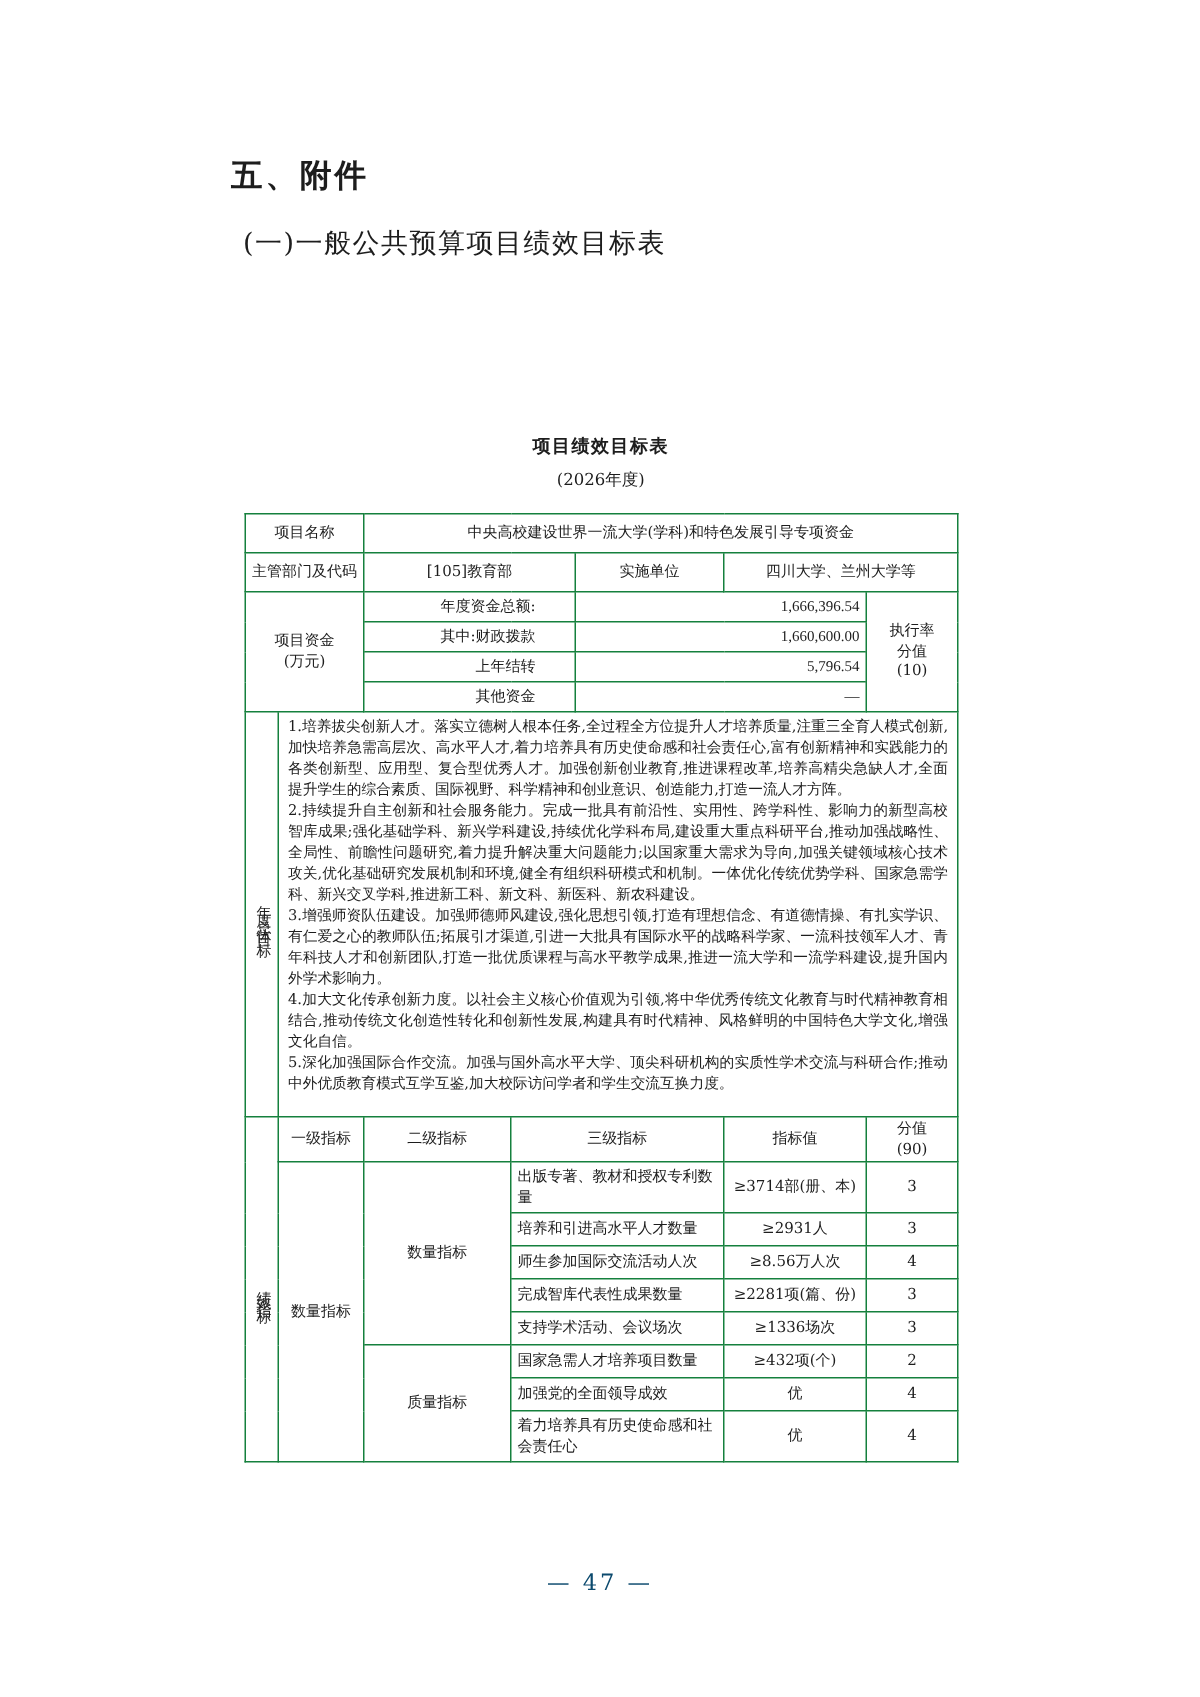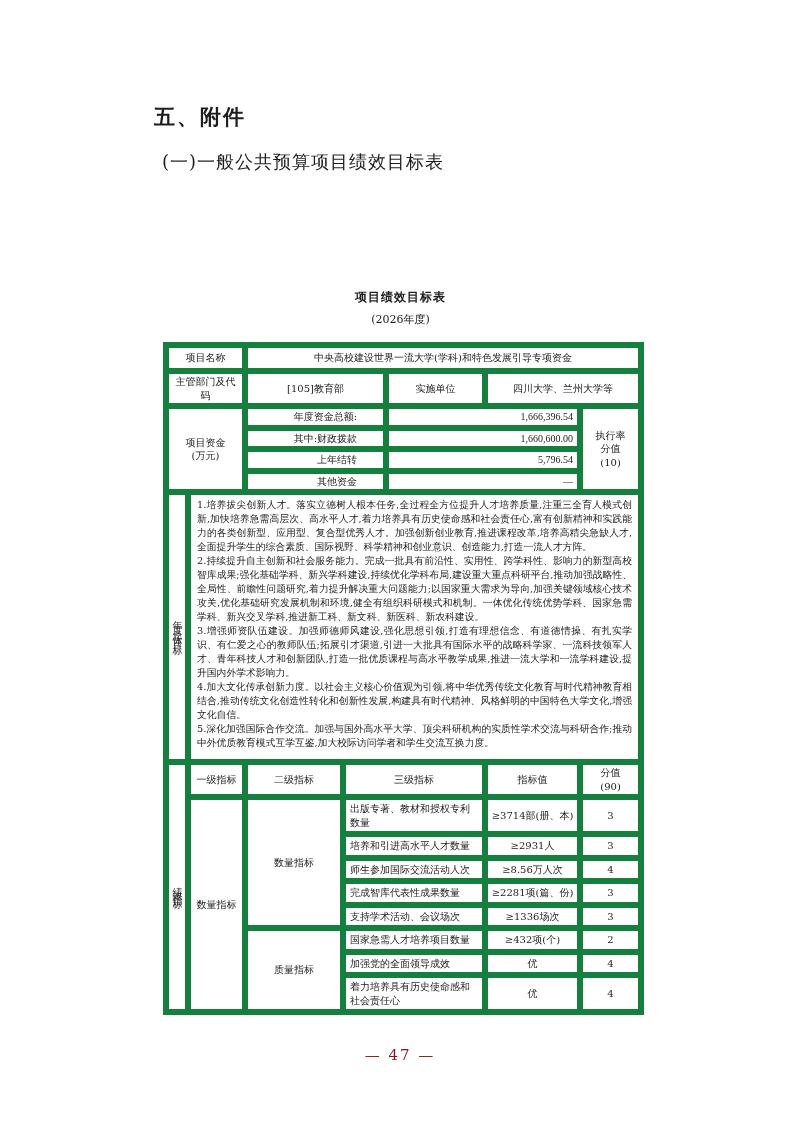--- a/index.html
+++ b/index.html
@@ -28,21 +28,21 @@
   .tbl-subtitle {
     position: absolute; left: 163px; top: 312px; width: 475px;
     text-align: center; font-size: 11px;
   }
   table.main {
     position: absolute; left: 163px; top: 342px; width: 475px;
     border-collapse: collapse; table-layout: fixed;
     font-size: 10px;
   }
   td {
-    border: 6px solid #15803d;
+    border: 1px solid #15803d;
     padding: 1px 3px;
     text-align: center; vertical-align: middle;
     line-height: 1.35;
     word-break: break-all;
   }
   td.lbl { font-size: 10px; }
   td.ml { white-space: pre-line; }
   td.fund-lbl { text-align: right; padding-right: 26px; white-space: nowrap; overflow: hidden; }
   td.fund-val { text-align: right; padding-right: 4px; font-family: Liberation Serif, serif; }
   td.name-cell { text-align: left; padding: 2px 4px; }
@@ -57,21 +57,21 @@
     writing-mode: vertical-lr; text-orientation: upright;
     margin: 0 auto; letter-spacing: 5px; line-height: 1;
   }
   .vert4 { letter-spacing: 4px; }
   tr.r26 { height: 26px; }
   tr.r20 { height: 20px; }
   tr.r22 { height: 22px; }
   tr.r34 { height: 34px; }
   .footer {
     position: absolute; left: 0; top: 1046px; width: 800px;
-    text-align: center; font-size: 15px; letter-spacing: 2px; color: #7f1d1d;
+    text-align: center; font-size: 15px; letter-spacing: 2px; color: #0c4a6e;
   }
 </style>
 </head>
 <body>
 
 <div class="h1">五、附件</div>
 <div class="h2">(一)一般公共预算项目绩效目标表</div>
 
 <div class="tbl-title">项目绩效目标表</div>
 <div class="tbl-subtitle">(2026年度)</div>

